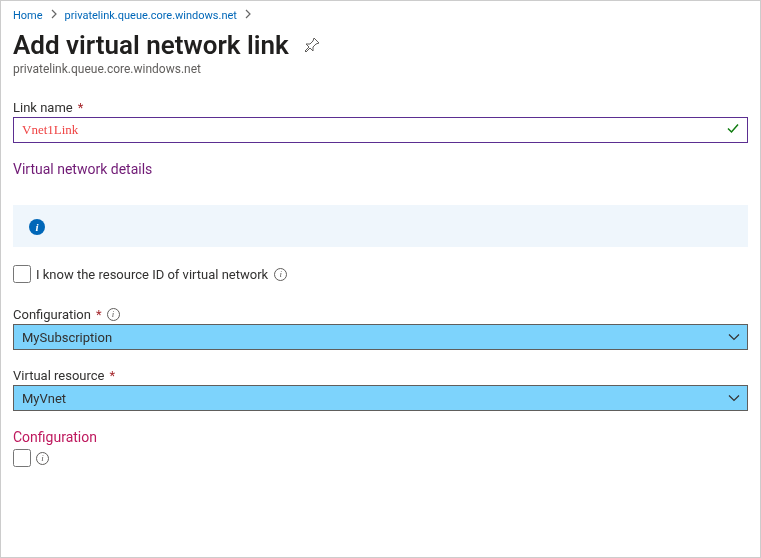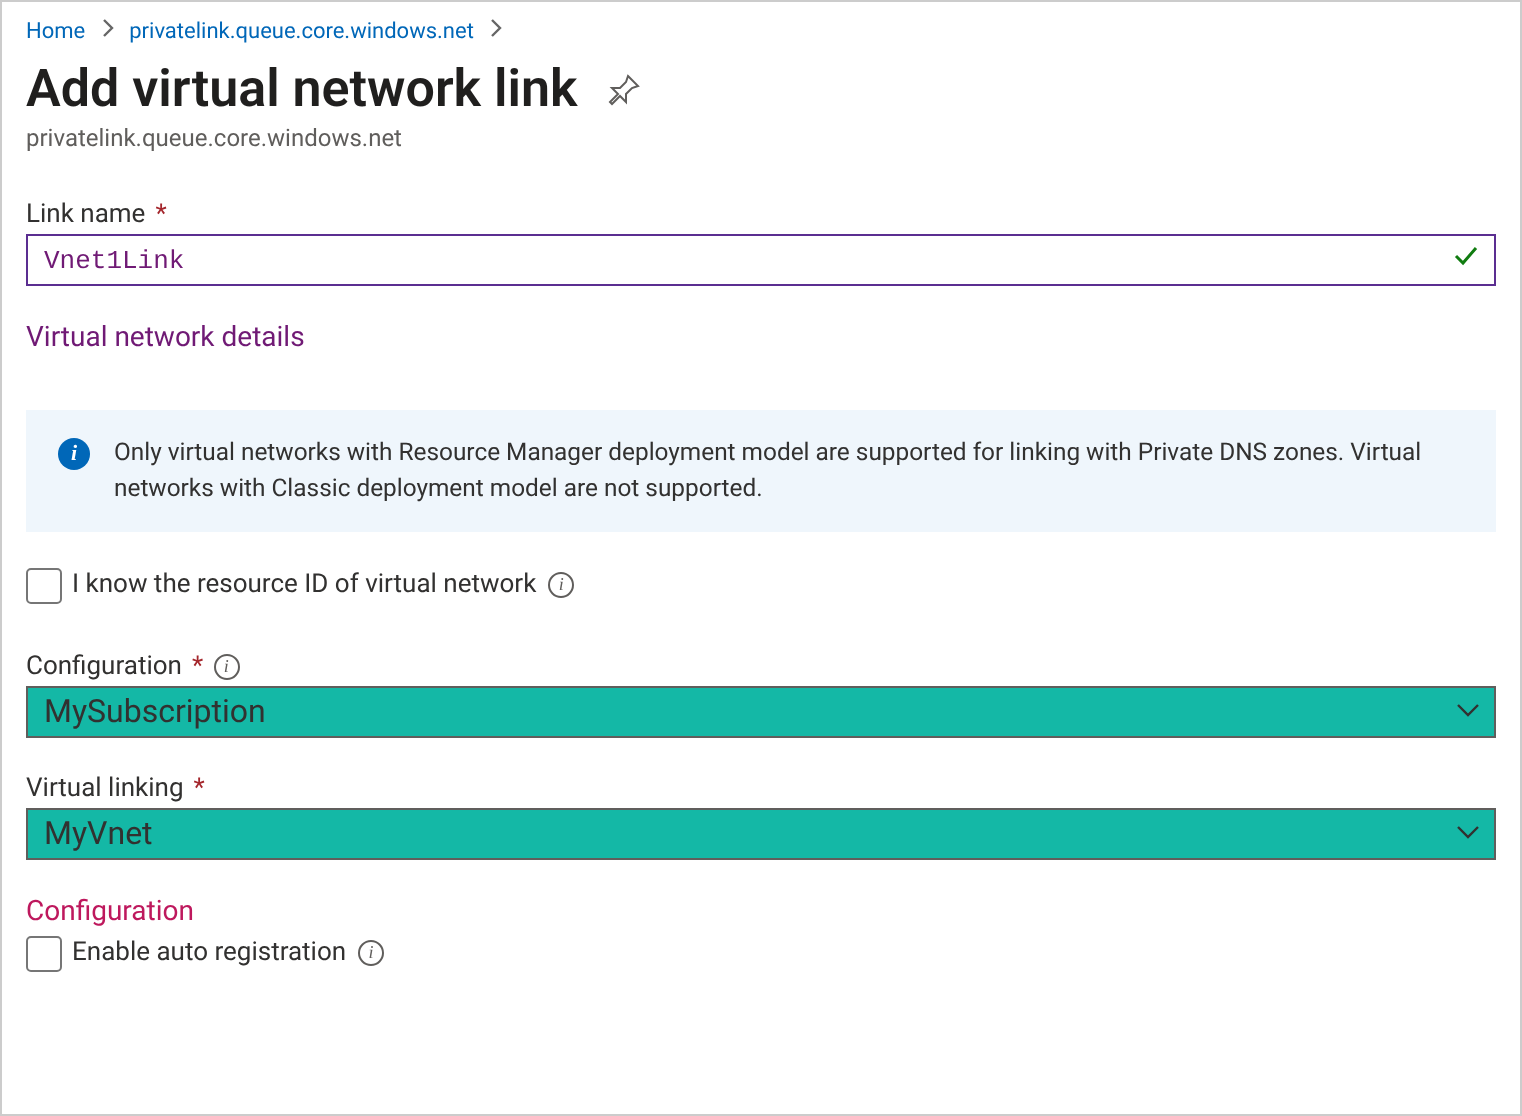--- a/index.html
+++ b/index.html
@@ -81,22 +81,22 @@
       font-family: Georgia, serif;
       line-height: 1;
       cursor: pointer;
     }
     .text-input {
       width: 100%;
       height: 26px;
       padding: 4px 30px 4px 8px;
       border: 1px solid #5b2e91;
       font-size: 13px;
-      font-family: Liberation Mono, monospace;
-      color: #701a75;
+      font-family: Liberation Serif, serif;
+      color: #ef4444;
       position: relative;
     }
     .input-wrapper {
       position: relative;
       margin-bottom: 18px;
     }
     .input-check {
       position: absolute;
       right: 8px;
       top: 50%;
@@ -155,23 +155,23 @@
     }
     .select-wrapper {
       position: relative;
       margin-bottom: 18px;
     }
     .select {
       width: 100%;
       height: 26px;
       padding: 4px 30px 4px 8px;
       border: 1px solid #605e5c;
-      font-size: 16px;
+      font-size: 13px;
       cursor: pointer;
-      background: #14b8a6;
+      background: #7dd3fc;
       display: flex;
       align-items: center;
     }
     .chevron-down {
       position: absolute;
       right: 8px;
       top: 50%;
       transform: translateY(-50%);
       pointer-events: none;
     }
@@ -222,21 +222,20 @@
     <svg width="14" height="14" viewBox="0 0 14 14">
         <path d="M2 7 L5.5 10.5 L12 3" stroke="#107c10" stroke-width="1.5" fill="none"></path>
       </svg>
   </span>
 </div>
 
 <div class="section-header">Virtual network details</div>
 
 <div class="info-box">
   <span class="info-circle">i</span>
-  <div>Only virtual networks with Resource Manager deployment model are supported for linking with Private DNS zones. Virtual networks with Classic deployment model are not supported.</div>
 </div>
 
 <div class="checkbox-row">
   <input type="checkbox" style="">
   <div class="checkbox-label">
     <span>I know the resource ID of virtual network</span>
     <span class="info-icon">i</span>
   </div>
 </div>
 
@@ -248,34 +247,33 @@
 <div class="select-wrapper">
   <div class="select">MySubscription</div>
   <span class="chevron-down">
     <svg width="12" height="8" viewBox="0 0 12 8">
         <path d="M1 1 L6 6 L11 1" stroke="#323130" stroke-width="1.2" fill="none"></path>
       </svg>
   </span>
 </div>
 
 <div class="field-label">
-  <span>Virtual linking</span>
+  <span>Virtual resource</span>
   <span class="required">*</span>
 </div>
 <div class="select-wrapper">
   <div class="select">MyVnet</div>
   <span class="chevron-down">
     <svg width="12" height="8" viewBox="0 0 12 8">
         <path d="M1 1 L6 6 L11 1" stroke="#323130" stroke-width="1.2" fill="none"></path>
       </svg>
   </span>
 </div>
 
 <div class="config-section">
   <div class="config-header">Configuration</div>
   <div class="checkbox-row">
     <input type="checkbox" style="">
     <div class="checkbox-label">
-      <span>Enable auto registration</span>
       <span class="info-icon">i</span>
     </div>
   </div>
 </div>
 
 </body></html>

